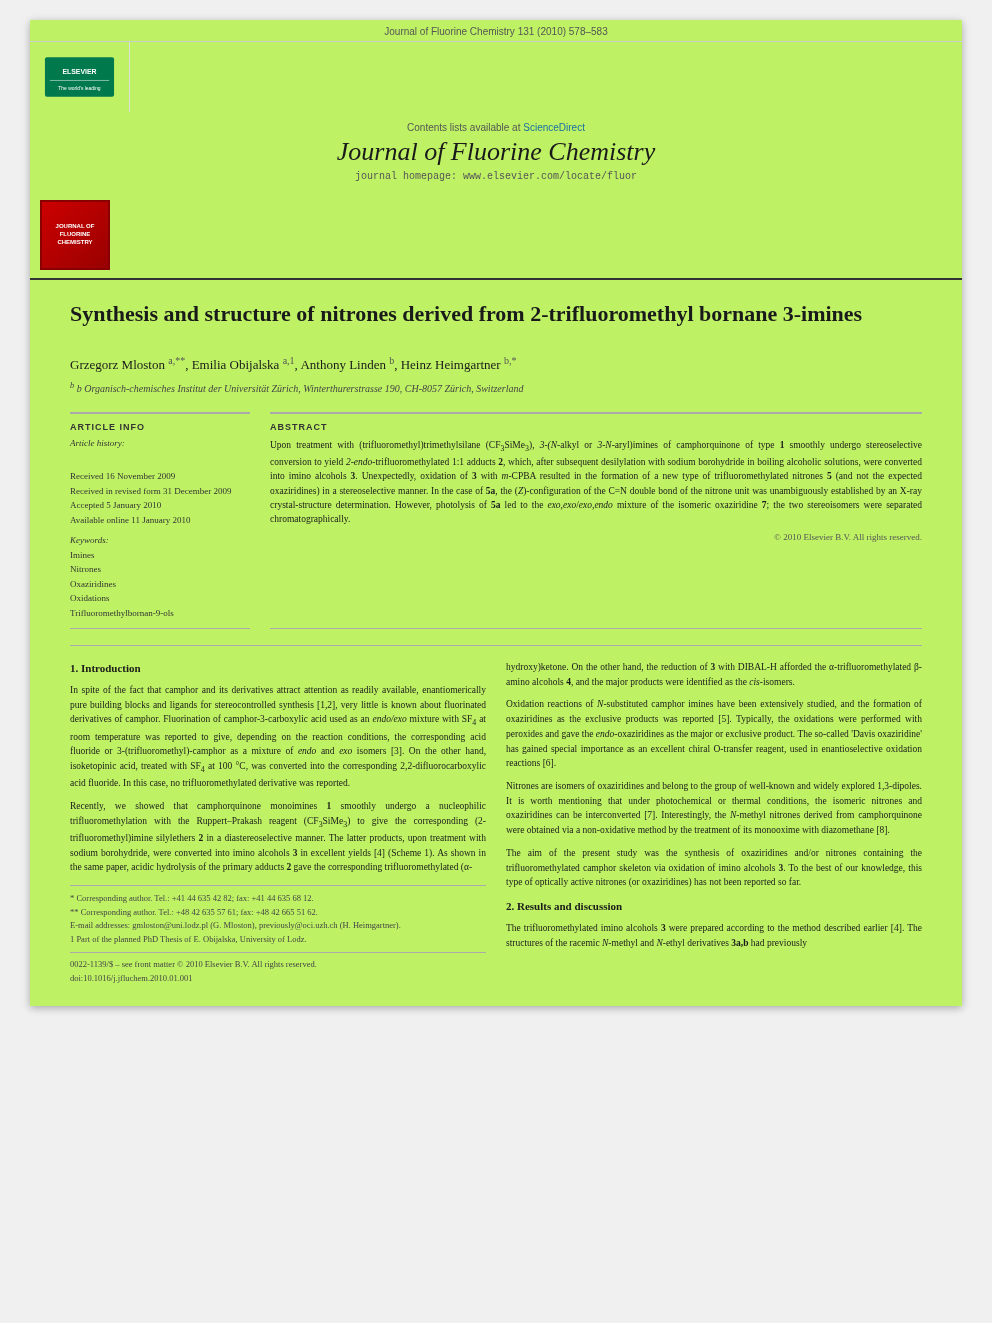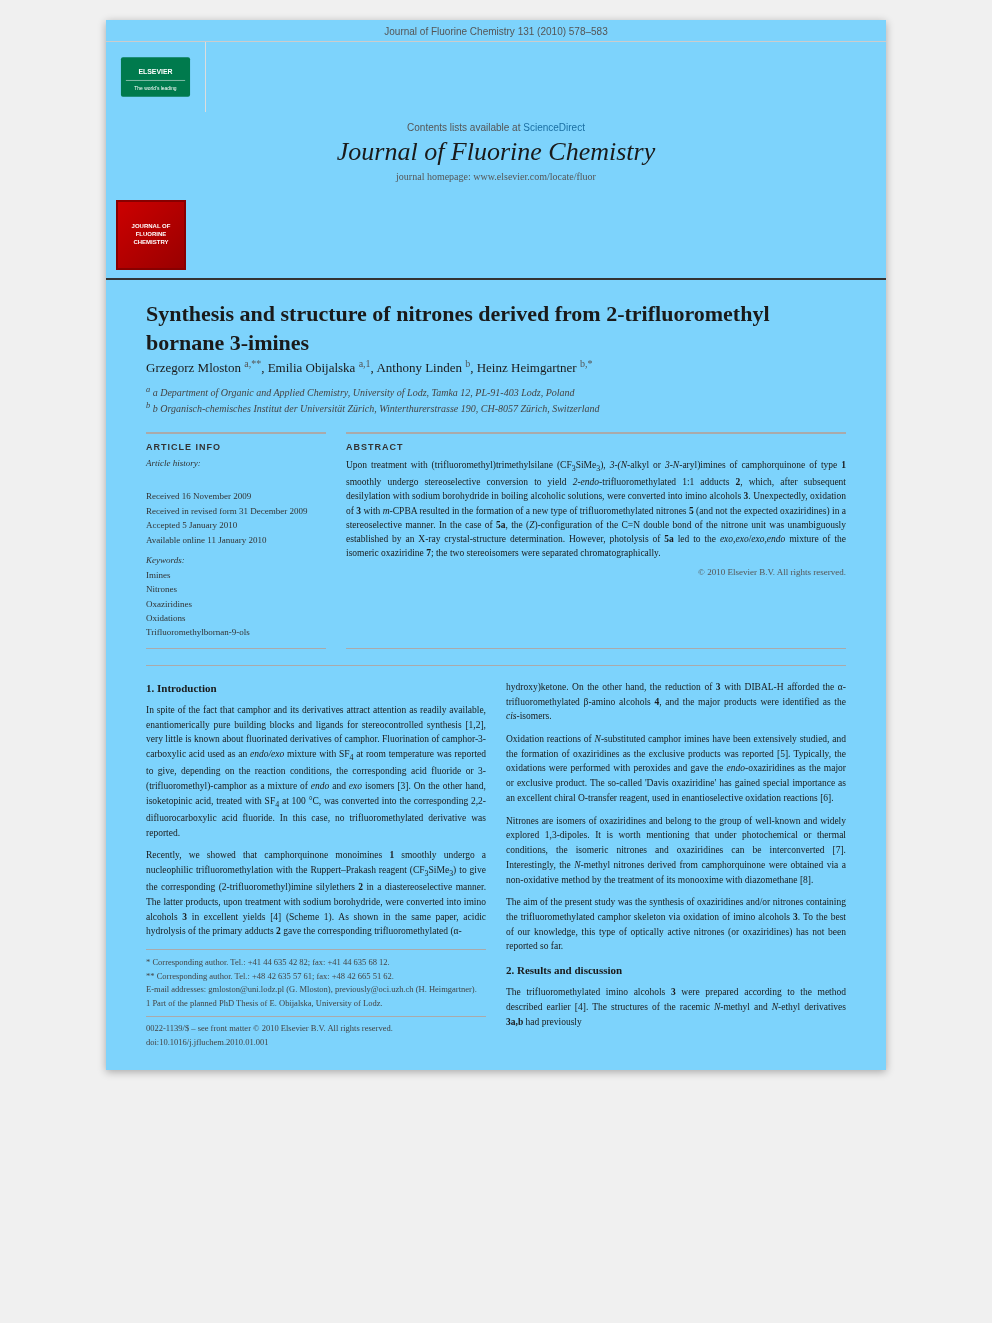--- a/index.html
+++ b/index.html
@@ -4,22 +4,22 @@
   <style>
     * { margin: 0; padding: 0; box-sizing: border-box; }
     body {
       background: #f0f0f0;
       font-family: 'Times New Roman', Times, serif;
       display: flex;
       justify-content: center;
       padding: 20px 0;
     }
     .page {
-      width: 780px;
-      background: #7dd3fc;
+      width: 932px;
+      background: #bef264;
       padding: 0;
       box-shadow: 0 2px 8px rgba(0,0,0,0.3);
     }
     .top-bar {
       text-align: center;
       font-size: 10px;
       color: #555;
       padding: 6px 0 4px 0;
       border-bottom: 1px solid #ccc;
       font-family: Arial, sans-serif;
@@ -64,21 +64,21 @@
     .journal-title {
       font-size: 26px;
       font-style: italic;
       color: #1a1a1a;
       font-family: 'Times New Roman', Times, serif;
       margin-bottom: 4px;
     }
     .journal-homepage {
       font-size: 10px;
       color: #555;
-      font-family: Liberation Serif, serif;
+      font-family: Liberation Mono, monospace;
     }
     .header-right {
       width: 90px;
       display: flex;
       align-items: center;
       justify-content: center;
       padding: 8px;
     }
     .journal-logo-box {
       width: 70px;
@@ -100,21 +100,21 @@
       line-height: 1.3;
     }
     .content {
       padding: 20px 40px;
     }
     .article-title {
       font-size: 22px;
       font-weight: bold;
       color: #1a1a1a;
       line-height: 1.3;
-      margin-bottom: 0;
+      margin-bottom: 25px;
       font-family: 'Times New Roman', Times, serif;
     }
     .authors {
       font-size: 13px;
       color: #1a1a1a;
       margin-bottom: 6px;
       line-height: 1.4;
     }
     .authors sup {
       font-size: 10px;
@@ -287,21 +287,20 @@
 
   <div class="content">
 
     <div class="article-title">Synthesis and structure of nitrones derived from 2-trifluoromethyl bornane 3-imines</div>
 
     <div class="authors">
       Grzegorz Mloston <sup>a,**</sup>, Emilia Obijalska <sup>a,1</sup>, Anthony Linden <sup>b</sup>, Heinz Heimgartner <sup>b,*</sup>
     </div>
 
     <div class="affiliations">
-      <div><sup>a</sup> <span>a Department of Organic and Applied Chemistry, University of Lodz, Tamka 12, PL-91-403 Lodz, Poland</span></div>
       <div><sup>b</sup> <span>b Organisch-chemisches Institut der Universität Zürich, Winterthurerstrasse 190, CH-8057 Zürich, Switzerland</span></div>
     </div>
 
     <div class="two-col">
       <div class="article-info">
         <div class="section-label">ARTICLE INFO</div>
         <div class="subsection-label">Article history:</div>
         <div class="dates">
           <div>Received 16 November 2009</div>
           <div>Received in revised form 31 December 2009</div>

